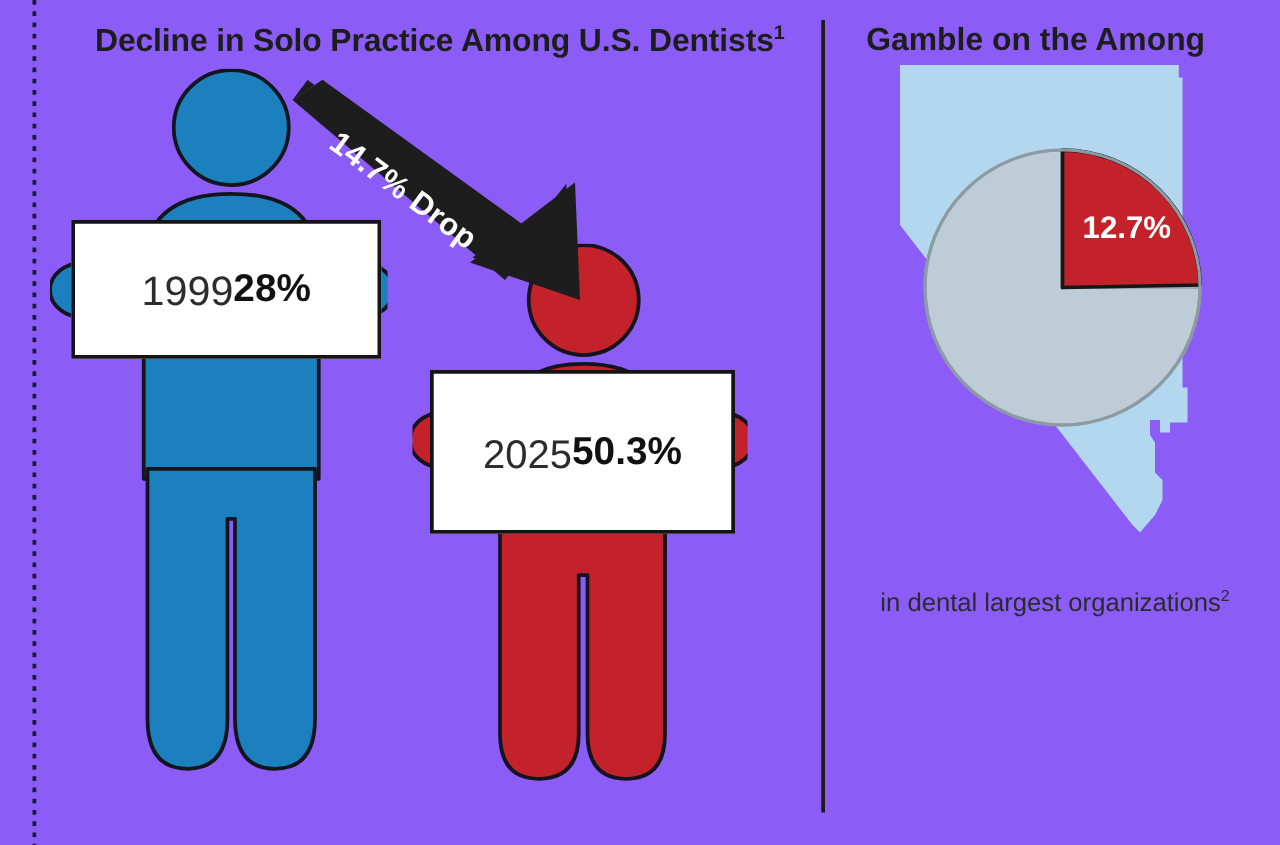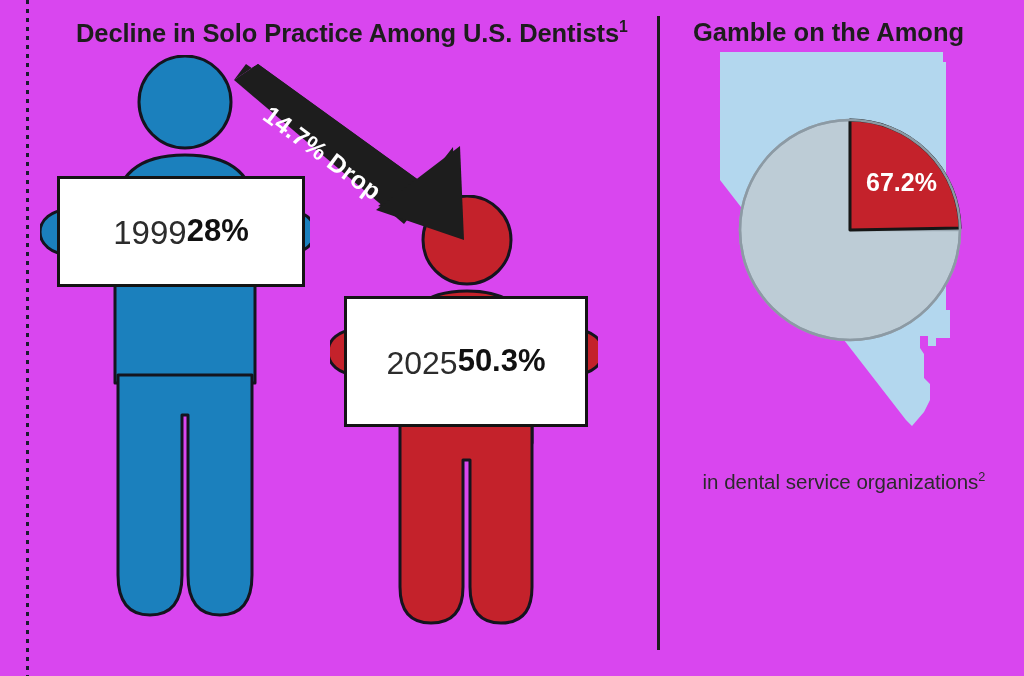--- a/index.html
+++ b/index.html
@@ -8,21 +8,21 @@
     background: #ffffff;
   }
   body {
     font-family: "Liberation Sans", sans-serif;
     -webkit-font-smoothing: antialiased;
   }
   #infographic {
     position: relative;
     width: 1024px;
     height: 676px;
-    background: #d946ef;
+    background: #8b5cf6;
     overflow: hidden;
   }
 
   
   .dotted-rule {
     position: absolute;
     left: 26px;
     top: 0px;
     width: 3px;
     height: 676px;
@@ -254,20 +254,20 @@
                L 20 132
                Z" fill="#b3d7ee"></path>
 
       <path d="M 150 182 L 260 182 A 110 110 0 1 1 150 72 Z" fill="#bdccd6" stroke="#9aa8b2" stroke-width="2.5"></path>
 
       <path d="M 150 182 L 150 72 A 110 110 0 0 1 260 180 L 150 182 Z" fill="#c4222b" stroke="#161616" stroke-width="3" stroke-linejoin="round"></path>
 
       <circle cx="150" cy="182" r="110" fill="none" stroke="#8c9aa4" stroke-width="2.5"></circle>
     </svg>
   </div>
-  <div id="pie-label">67.2%</div>
+  <div id="pie-label">12.7%</div>
 
   <div id="nevada-caption">
     <br>
-    <span>in dental service organizations</span><span class="sup" style="font-weight:normal">2</span>
+    <span>in dental largest organizations</span><span class="sup" style="font-weight:normal">2</span>
   </div>
 
 </div>
 
 </body></html>

